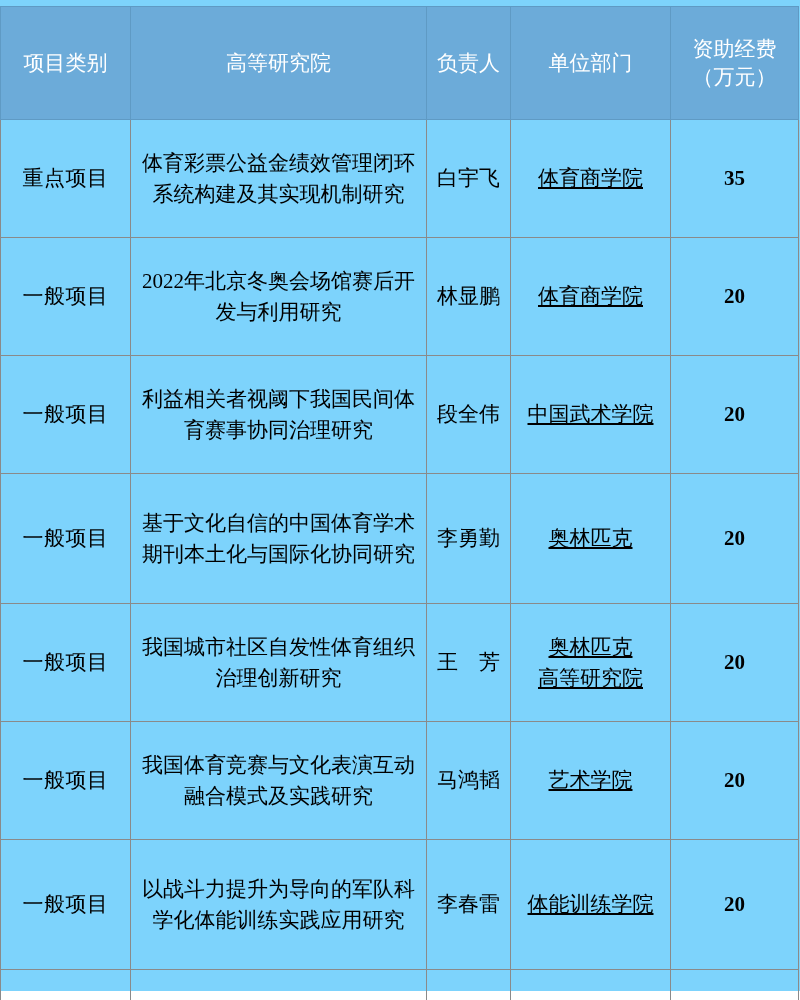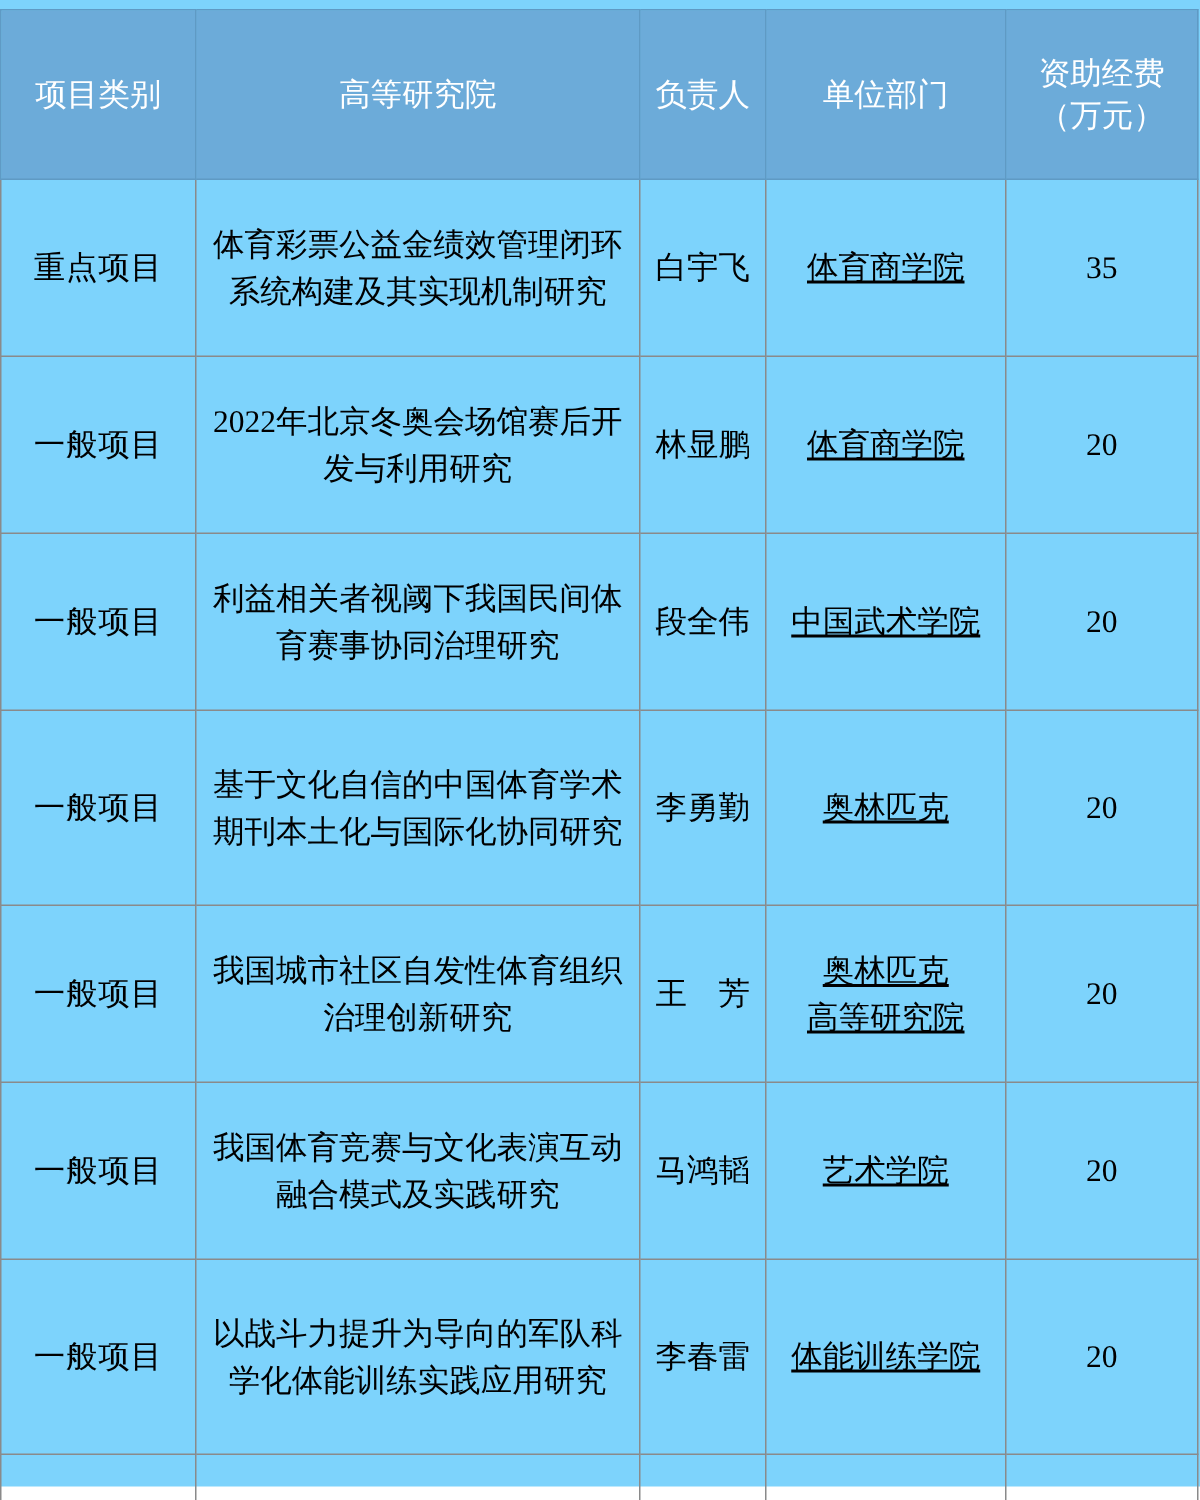--- a/index.html
+++ b/index.html
@@ -70,20 +70,21 @@
     white-space: nowrap;
     font-family: Liberation Serif, serif;
   }
   td.dept {
     font-size: 21px;
     line-height: 1.35;
     text-decoration: underline;
   }
   td.money {
     font-size: 22px;
+    font-weight: bold;
   }
   tbody tr { height: 118px; }
   tbody tr.tall { height: 130px; }
 </style>
 </head>
 <body>
 
 <div class="sheet">
   <table class="grant-table">
     <colgroup>

